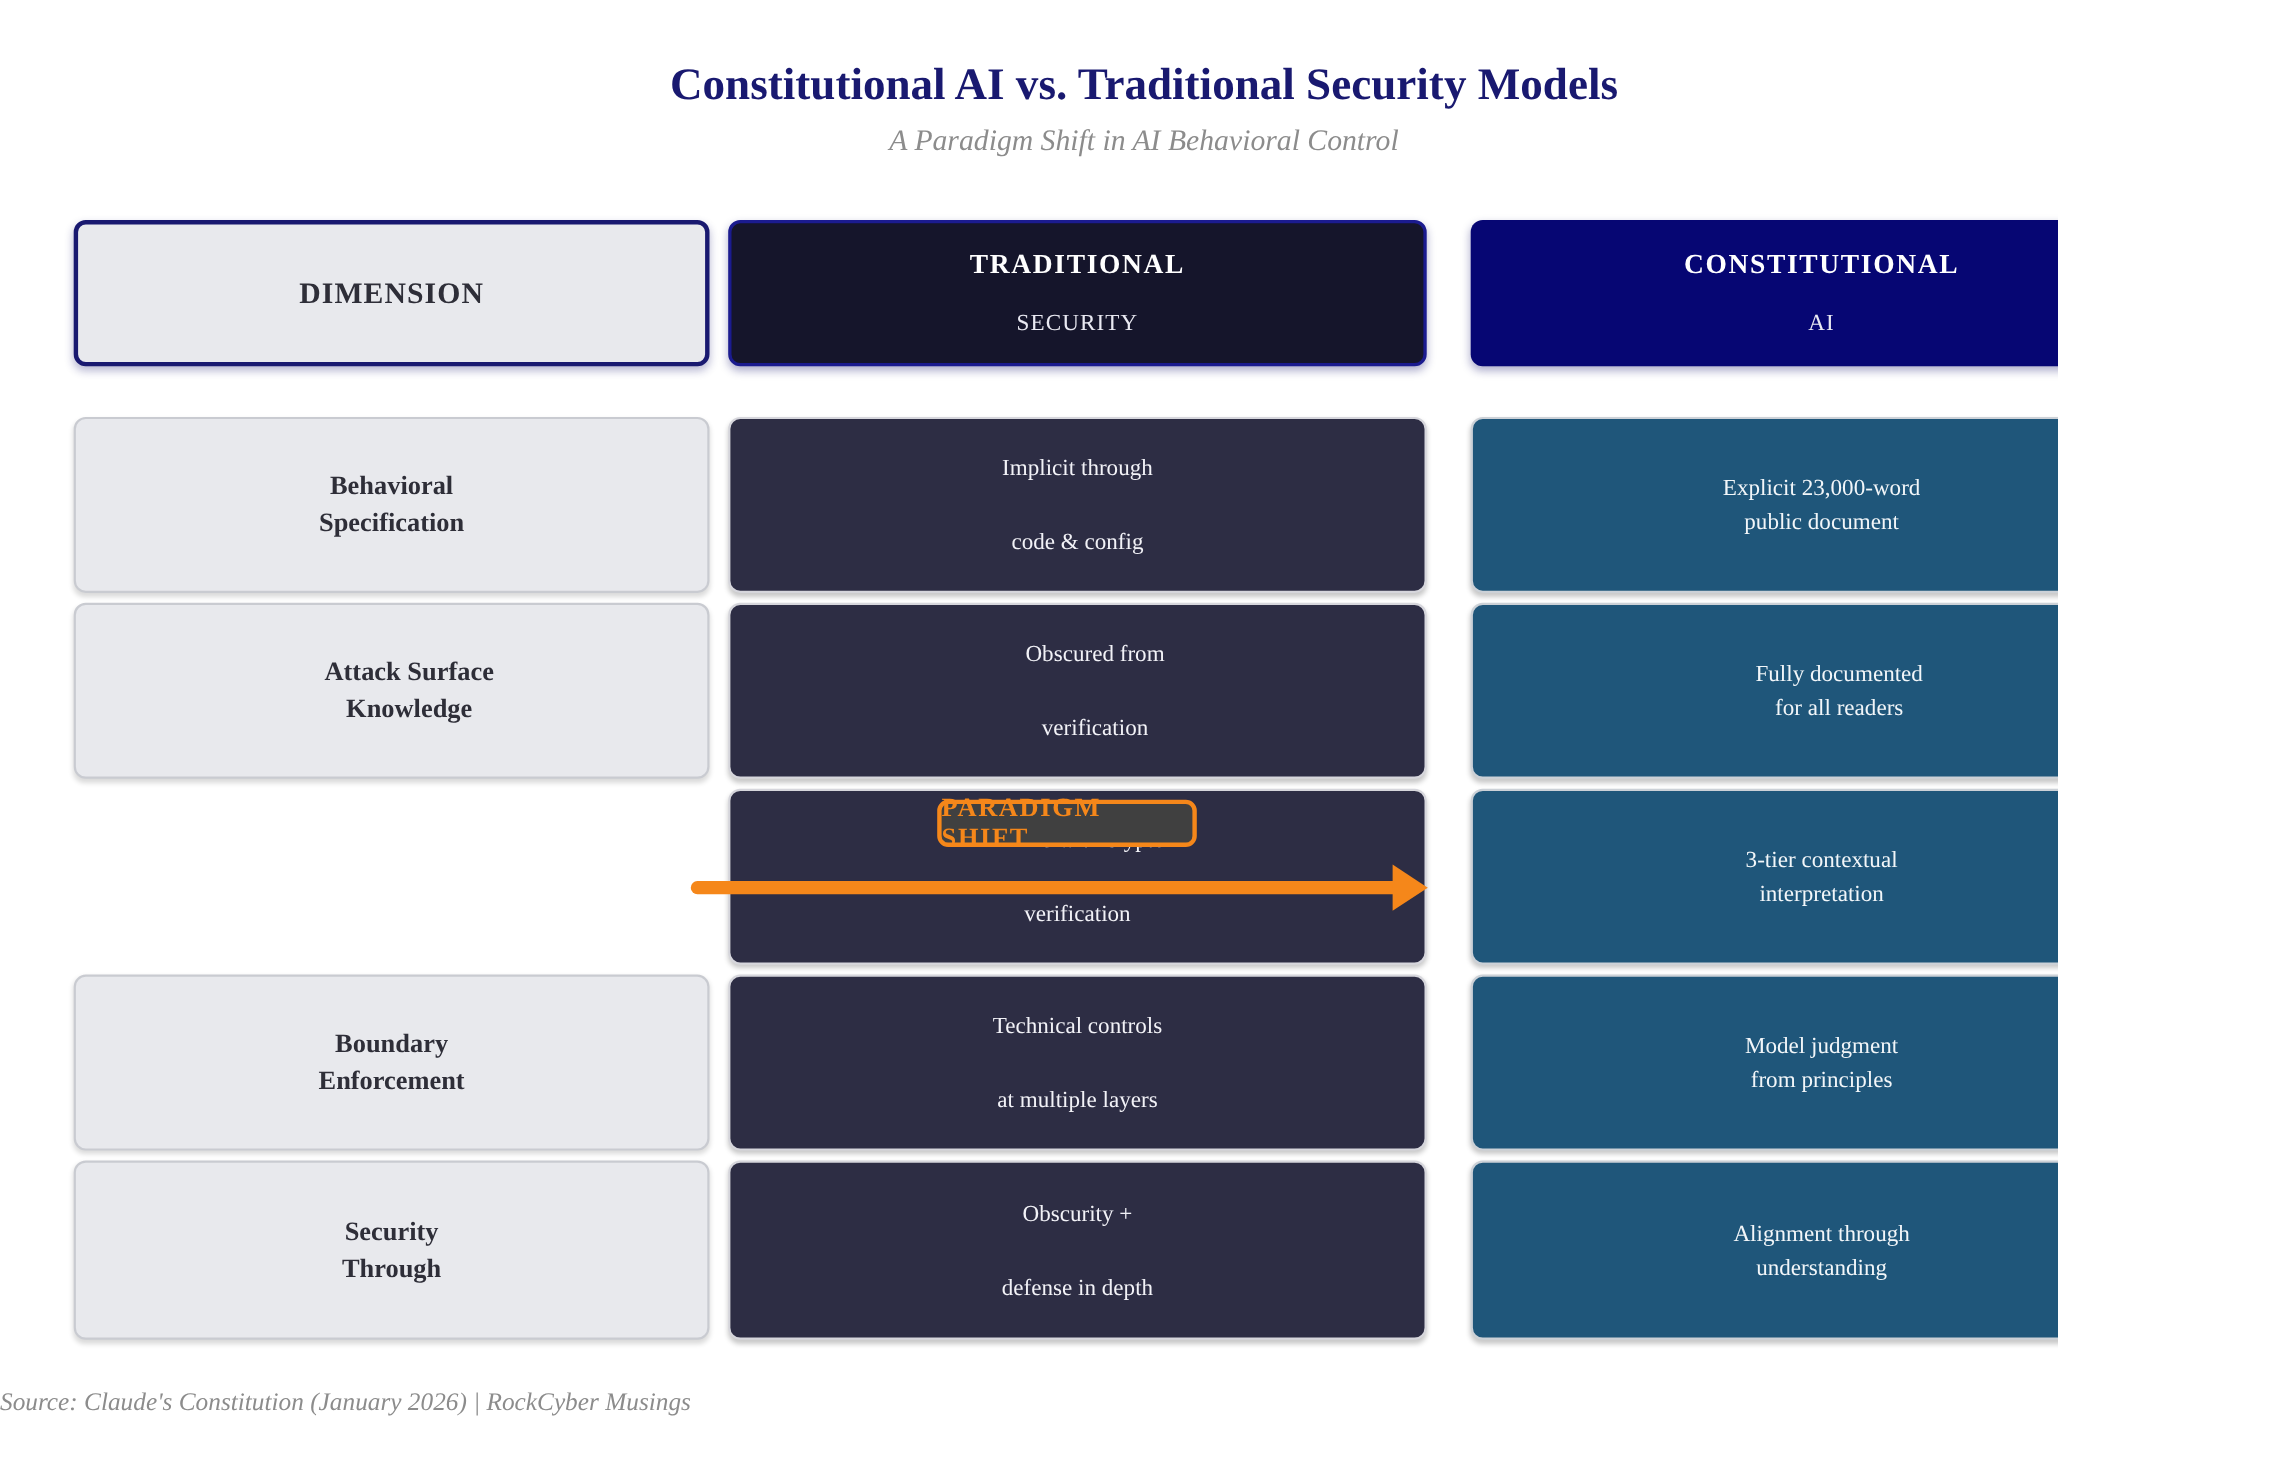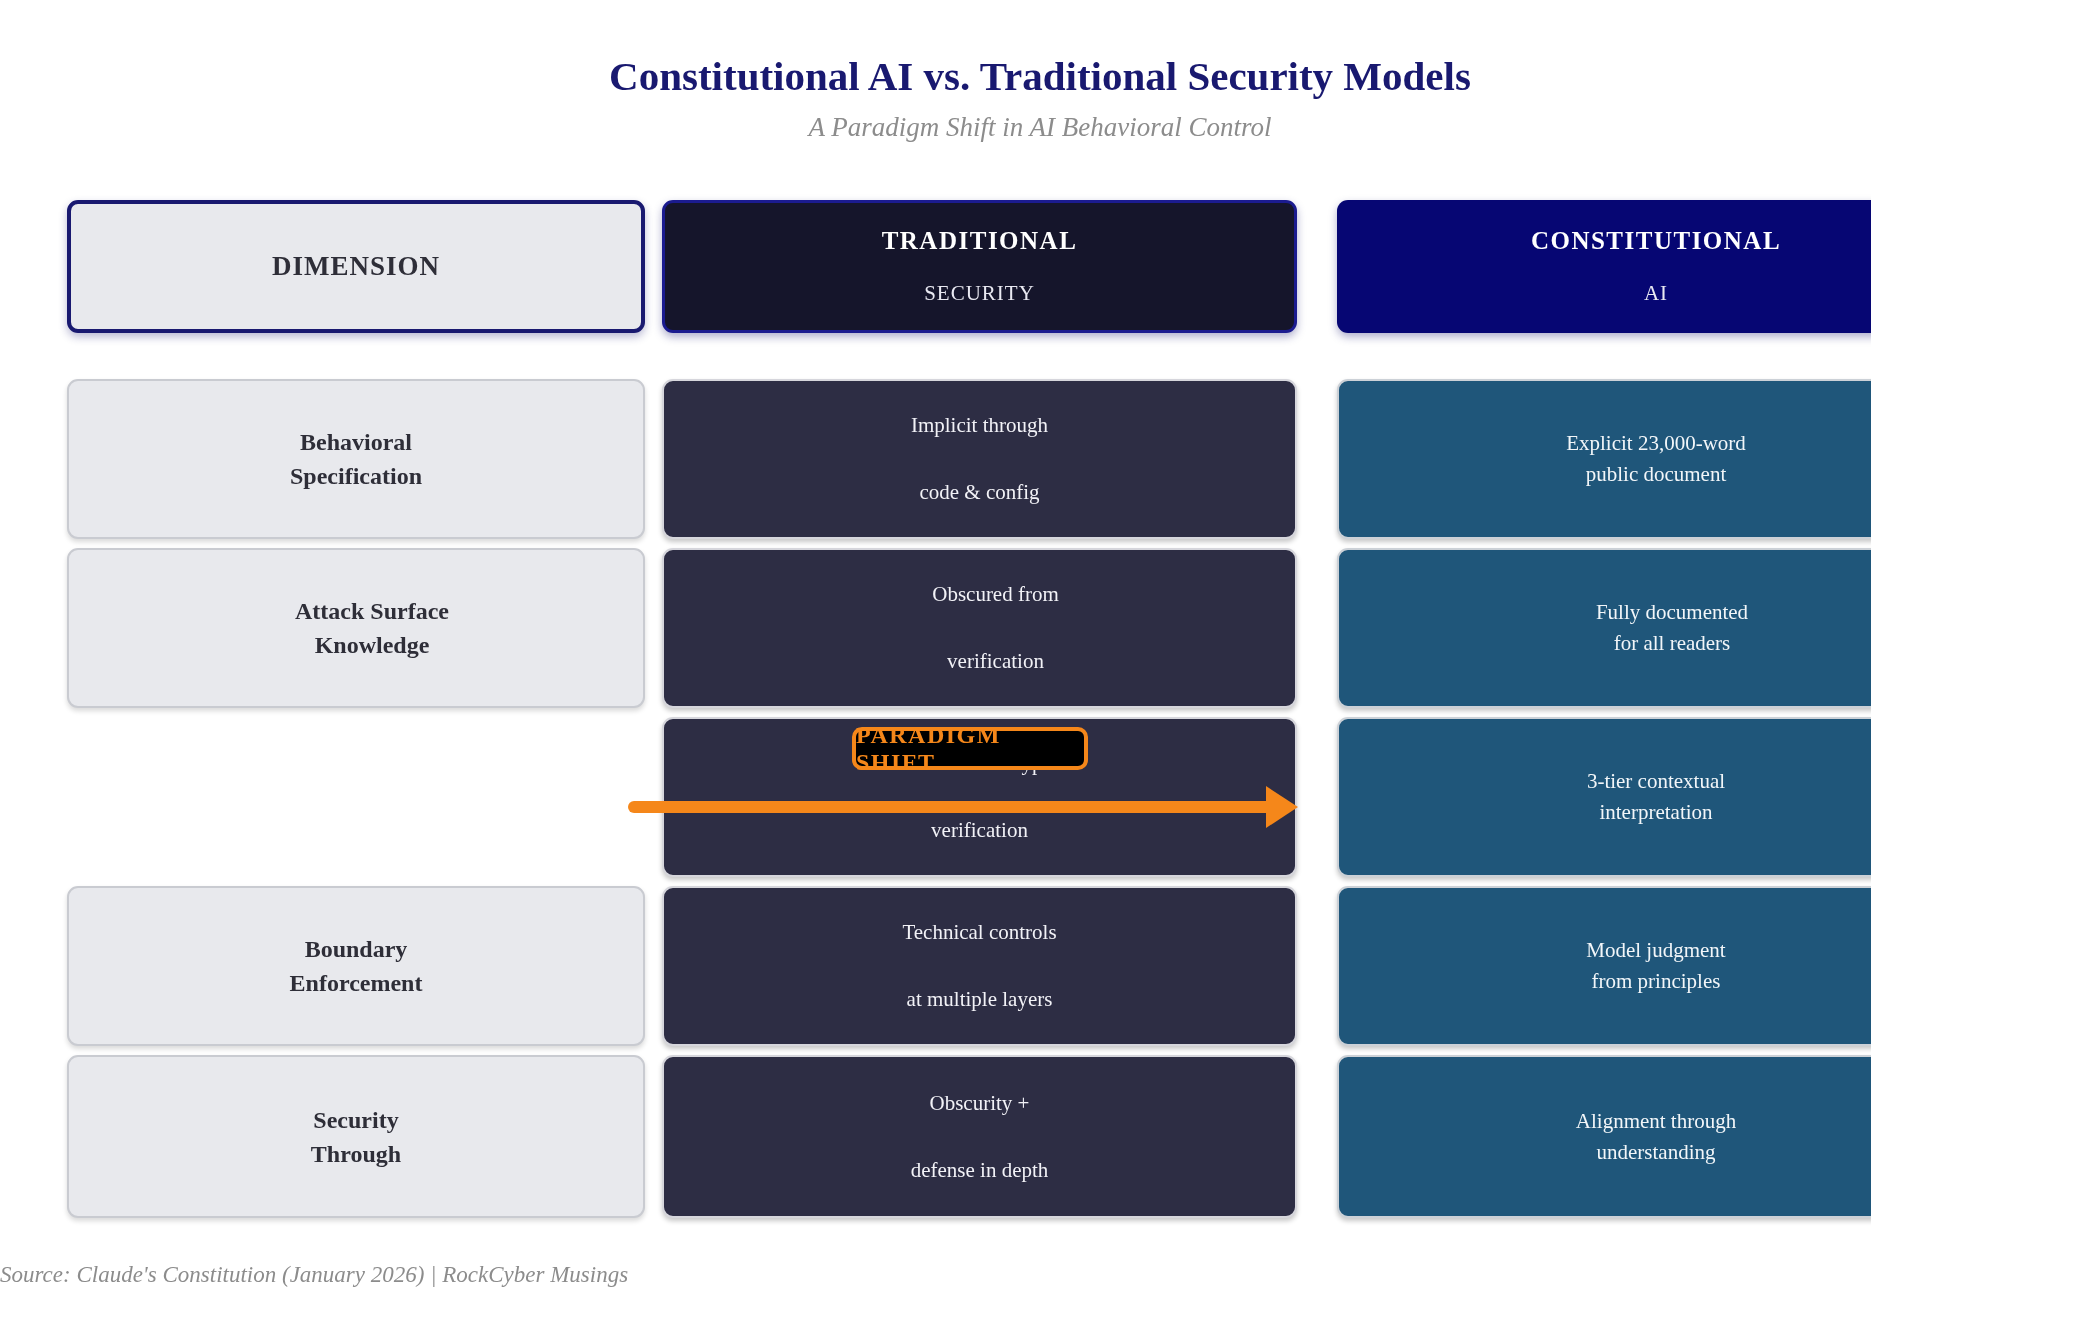--- a/index.html
+++ b/index.html
@@ -69,21 +69,21 @@
   }
   .cell-const {
     background:var(--color-const-cell-bg,#1f567a);
     border:2px solid #ccd1d7;
     box-shadow:0 3px 5px rgba(0,0,0,0.22);
     color:#f2f6f9; font-size:21px; line-height:31px;
   }
   
   .badge {
     position:absolute; left:852px; top:727px; width:236px; height:43px;
-    box-sizing:border-box; background:#000000;
+    box-sizing:border-box; background:#404040;
     border:4px solid var(--color-orange,#f5871a); border-radius:10px;
     display:flex; align-items:center; justify-content:center;
     font-size:24px; font-weight:bold; letter-spacing:1.5px;
     color:var(--color-orange,#f5871a); z-index:3;
   }
   .arrow-line {
     position:absolute; left:628px; top:801px; width:648px; height:12px;
     background:var(--color-orange,#f5871a); border-radius:6px; z-index:2;
   }
   .arrow-head {

